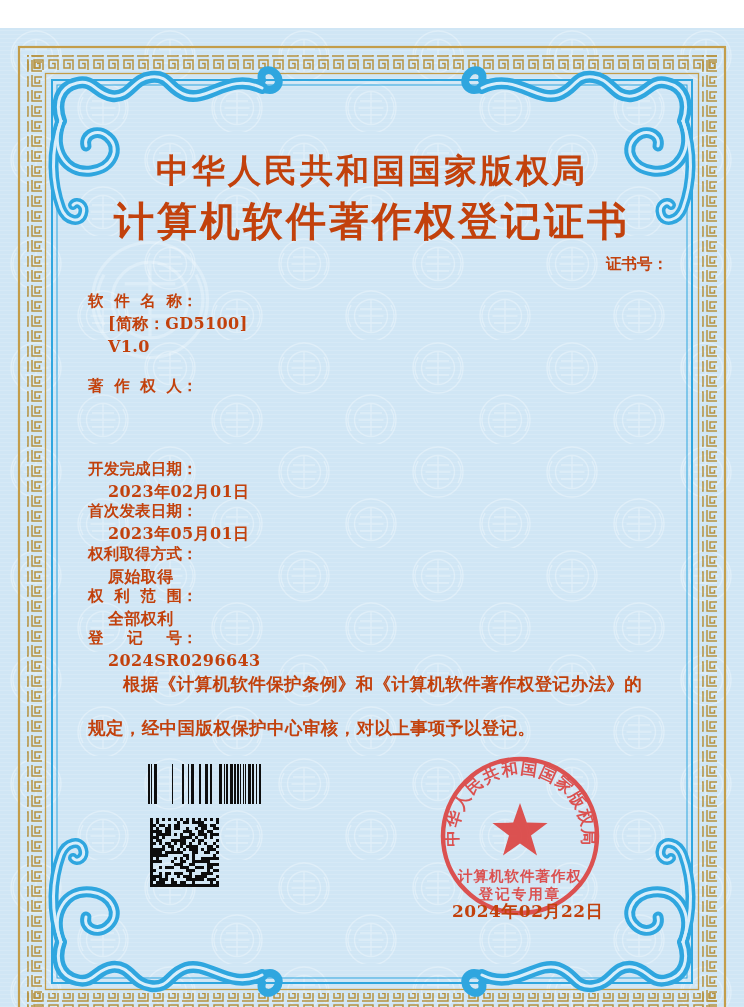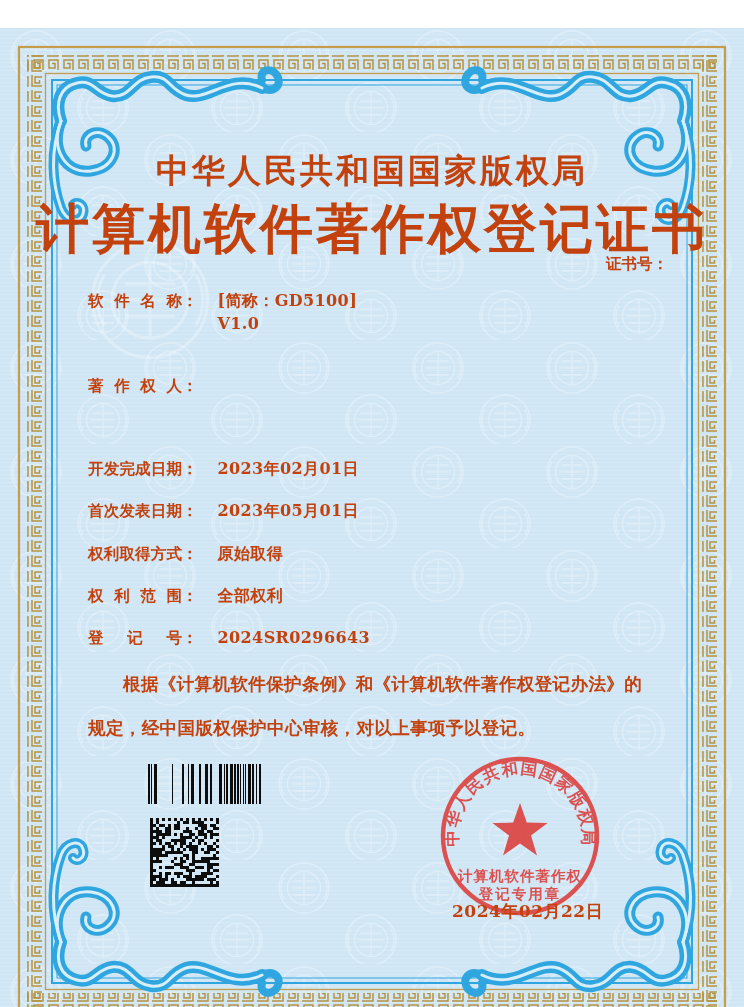--- a/index.html
+++ b/index.html
@@ -11,24 +11,24 @@
     margin-top:28px;
   }
   .page::before{
     content:"";position:absolute;inset:0;z-index:0;pointer-events:none;
     background:repeating-linear-gradient(0deg,rgba(255,255,255,0.13) 0 1px,rgba(255,255,255,0) 1px 4px);
   }
   .deco{position:absolute;left:0;top:0;z-index:1;}
   .layer{position:absolute;left:0;top:0;width:744px;height:1007px;z-index:2;}
   .layer > *{position:absolute;}
   .authority{left:0;top:121px;width:744px;text-align:center;font-size:33px;font-weight:700;letter-spacing:3px;}
-  .cert-title{left:0;top:166px;width:744px;text-align:center;font-size:53px;font-weight:900;letter-spacing:3px;}
+  .cert-title{left:0;top:166px;width:744px;text-align:center;font-size:40px;font-weight:900;letter-spacing:3px;}
   .certno{top:226px;right:76px;font-size:15.5px;font-weight:700;display:flex;flex-direction:column;}
   .certno .cv{margin-left:16px;}
-  .row{left:88px;display:flex;font-size:16px;font-weight:700;line-height:23px;}
+  .row{left:88px;display:flex;font-size:16px;font-weight:700;line-height:23px;flex-direction:column;}
   .labwrap{white-space:nowrap;font-size:15.5px;}
   .lab{display:inline-block;width:94px;text-align:justify;text-align-last:justify;}
   .val{margin-left:20px;letter-spacing:0.4px;}
   .statement{left:88px;top:634px;width:578px;font-size:17.5px;font-weight:700;line-height:44px;letter-spacing:0.4px;}
   .st1{text-indent:2em;}
   .codes svg{display:block;}
   .barcode{left:148px;top:736px;}
   .qrcode{left:150px;top:790px;}
   .seal{left:424px;top:712px;opacity:0.92;}
   .issue-date{left:452px;top:872px;font-size:17px;font-weight:700;letter-spacing:0.5px;z-index:3;}

